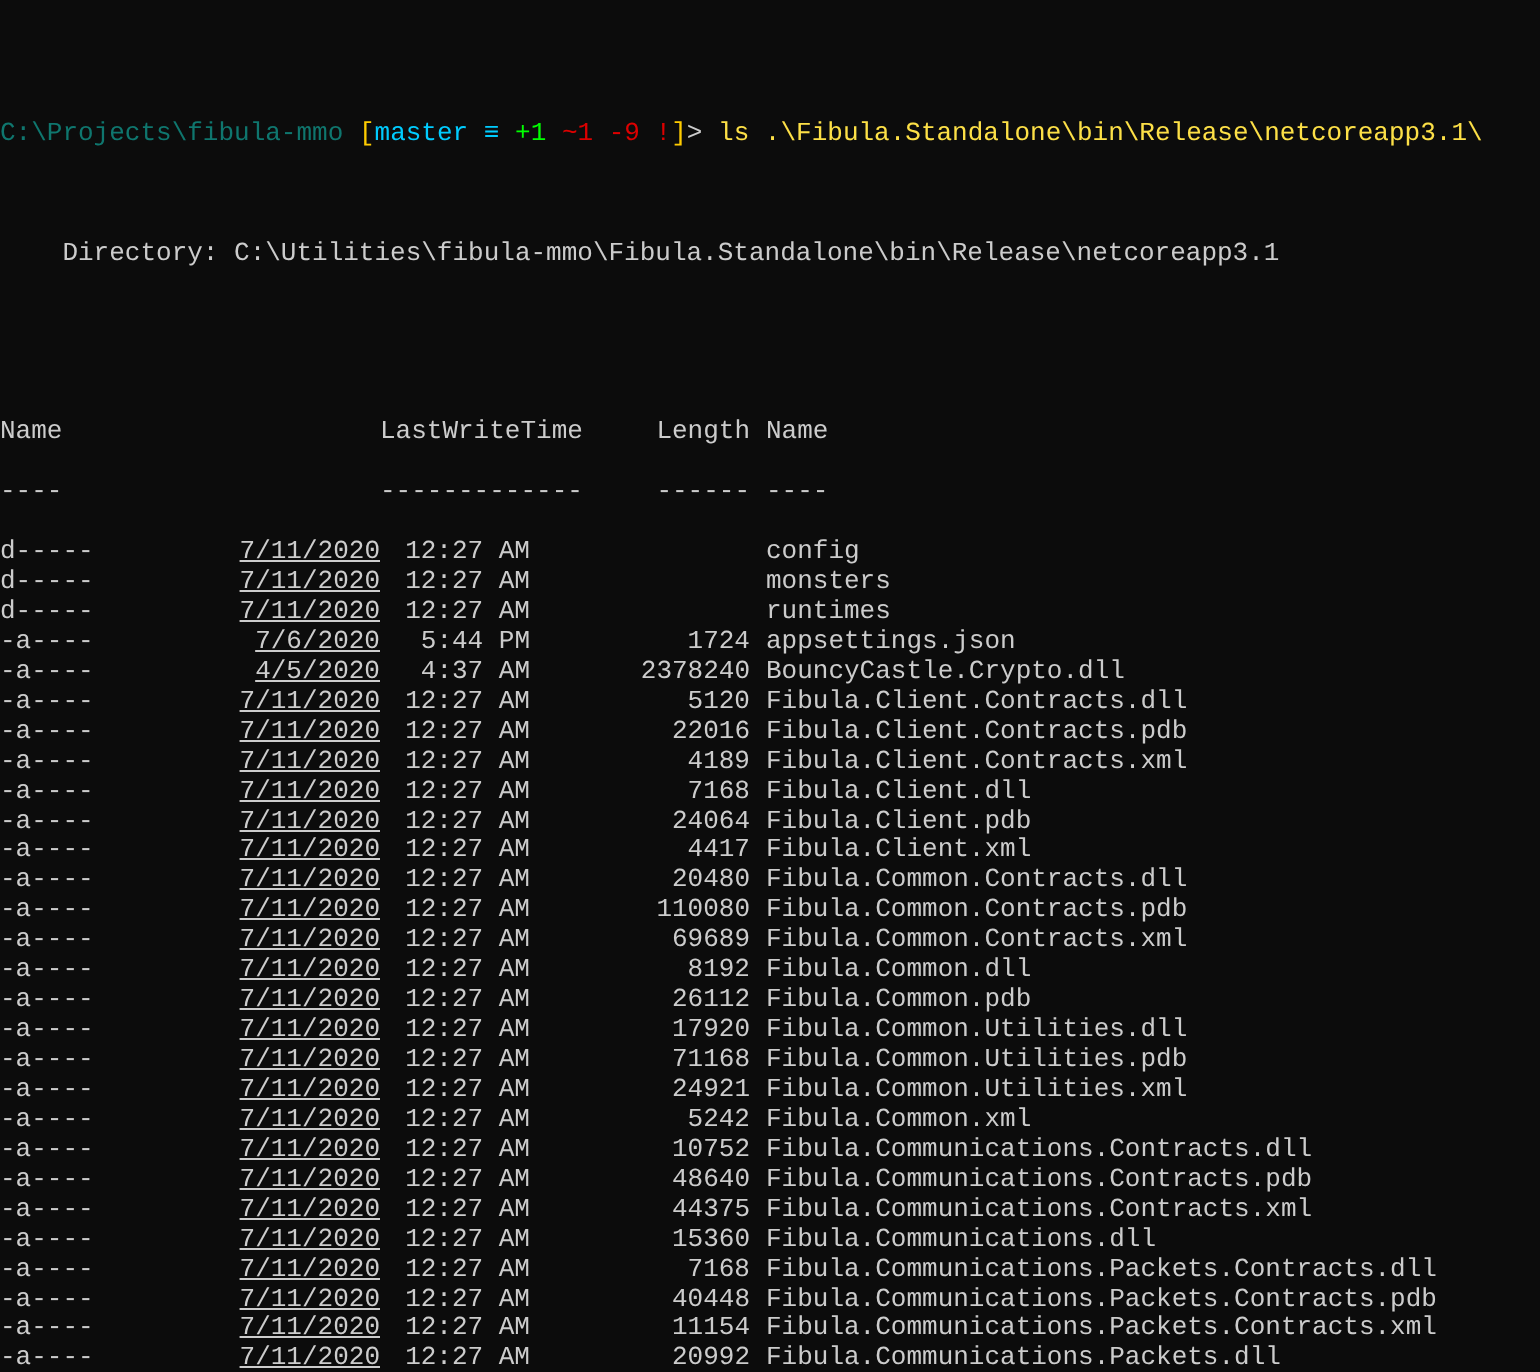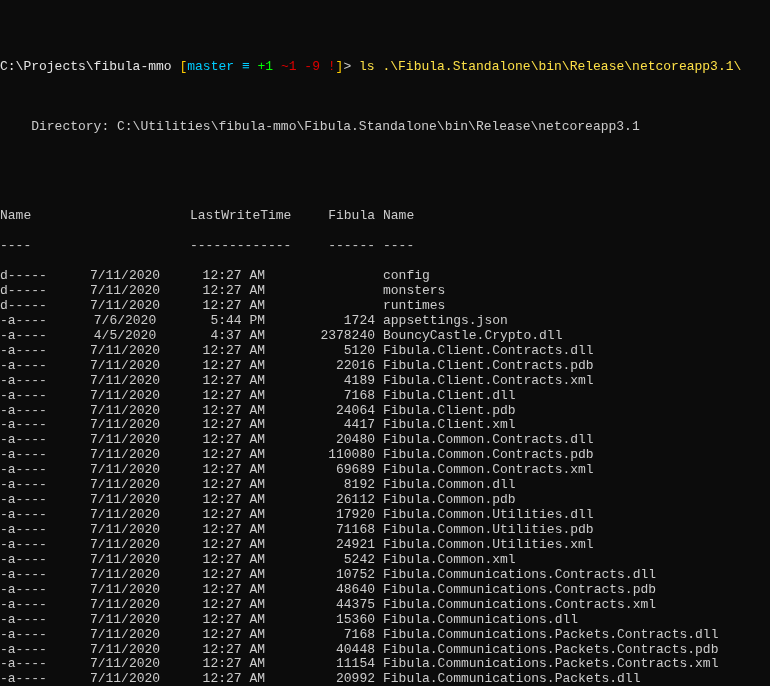--- a/index.html
+++ b/index.html
@@ -15,21 +15,21 @@
       line-height: 1.15;
       width: 770px;
       height: 686px;
       overflow: hidden;
       white-space: pre;
     }
     .prompt-line {
       color: #cccccc;
     }
     .path {
-      color: #e5e5e5;
+      color: #0f766e;
     }
     .branch {
       color: #00ccff;
       margin-top: 32px;
     }
     .eq-sign {
       color: #00ccff;
     }
     .git-plus {
       color: #00ff00;
@@ -49,33 +49,33 @@
     .cmd {
       color: #fde047;
     }
     .blank {
       height: 15px;
     }
     .header-row, .file-row, .dir-row {
       color: #cccccc;
     }
     .col-mode { display: inline-block; width: 60px; }
-    .col-date { display: inline-block; width: 130px; text-align: center; }
+    .col-date { display: inline-block; width: 130px; text-align: right; text-decoration: underline; }
     .col-time { display: inline-block; width: 75px; text-align: right; }
     .col-len  { display: inline-block; width: 110px; text-align: right; }
     .col-name { display: inline-block; padding-left: 8px; }
   </style>
 </head>
 <body>
 
 
 
 <div class="prompt-line"><span class="path">C:\Projects\fibula-mmo</span> <span class="bracket">[</span><span class="branch">master</span> <span class="eq-sign">≡</span> <span class="git-plus">+1</span> <span class="git-tilde">~1</span> <span class="git-minus">-9</span> <span class="git-bang">!</span><span class="bracket">]</span><span>&gt;</span> <span class="cmd">ls .\Fibula.Standalone\bin\Release\netcoreapp3.1\</span></div>
 <div class="blank"></div>
 <div>    Directory: C:\Utilities\fibula-mmo\Fibula.Standalone\bin\Release\netcoreapp3.1</div>
 <div class="blank"></div>
 <div class="blank"></div>
-<div class="header-row"><span class="col-mode">Name</span><span class="col-date"></span><span class="col-time">LastWriteTime</span><span class="col-len">Fibula</span><span class="col-name">Name</span></div>
+<div class="header-row"><span class="col-mode">Name</span><span class="col-date"></span><span class="col-time">LastWriteTime</span><span class="col-len">Length</span><span class="col-name">Name</span></div>
 <div class="header-row"><span class="col-mode">----</span><span class="col-date"></span><span class="col-time">-------------</span><span class="col-len">------</span><span class="col-name">----</span></div>
 <div id="rows-container"><div class="file-row"><span class="col-mode">d-----</span><span class="col-date">7/11/2020</span><span class="col-time">12:27 AM</span><span class="col-len"></span><span class="col-name">config</span></div><div class="file-row"><span class="col-mode">d-----</span><span class="col-date">7/11/2020</span><span class="col-time">12:27 AM</span><span class="col-len"></span><span class="col-name">monsters</span></div><div class="file-row"><span class="col-mode">d-----</span><span class="col-date">7/11/2020</span><span class="col-time">12:27 AM</span><span class="col-len"></span><span class="col-name">runtimes</span></div><div class="file-row"><span class="col-mode">-a----</span><span class="col-date">7/6/2020</span><span class="col-time">5:44 PM</span><span class="col-len">1724</span><span class="col-name">appsettings.json</span></div><div class="file-row"><span class="col-mode">-a----</span><span class="col-date">4/5/2020</span><span class="col-time">4:37 AM</span><span class="col-len">2378240</span><span class="col-name">BouncyCastle.Crypto.dll</span></div><div class="file-row"><span class="col-mode">-a----</span><span class="col-date">7/11/2020</span><span class="col-time">12:27 AM</span><span class="col-len">5120</span><span class="col-name">Fibula.Client.Contracts.dll</span></div><div class="file-row"><span class="col-mode">-a----</span><span class="col-date">7/11/2020</span><span class="col-time">12:27 AM</span><span class="col-len">22016</span><span class="col-name">Fibula.Client.Contracts.pdb</span></div><div class="file-row"><span class="col-mode">-a----</span><span class="col-date">7/11/2020</span><span class="col-time">12:27 AM</span><span class="col-len">4189</span><span class="col-name">Fibula.Client.Contracts.xml</span></div><div class="file-row"><span class="col-mode">-a----</span><span class="col-date">7/11/2020</span><span class="col-time">12:27 AM</span><span class="col-len">7168</span><span class="col-name">Fibula.Client.dll</span></div><div class="file-row"><span class="col-mode">-a----</span><span class="col-date">7/11/2020</span><span class="col-time">12:27 AM</span><span class="col-len">24064</span><span class="col-name">Fibula.Client.pdb</span></div><div class="file-row"><span class="col-mode">-a----</span><span class="col-date">7/11/2020</span><span class="col-time">12:27 AM</span><span class="col-len">4417</span><span class="col-name">Fibula.Client.xml</span></div><div class="file-row"><span class="col-mode">-a----</span><span class="col-date">7/11/2020</span><span class="col-time">12:27 AM</span><span class="col-len">20480</span><span class="col-name">Fibula.Common.Contracts.dll</span></div><div class="file-row"><span class="col-mode">-a----</span><span class="col-date">7/11/2020</span><span class="col-time">12:27 AM</span><span class="col-len">110080</span><span class="col-name">Fibula.Common.Contracts.pdb</span></div><div class="file-row"><span class="col-mode">-a----</span><span class="col-date">7/11/2020</span><span class="col-time">12:27 AM</span><span class="col-len">69689</span><span class="col-name">Fibula.Common.Contracts.xml</span></div><div class="file-row"><span class="col-mode">-a----</span><span class="col-date">7/11/2020</span><span class="col-time">12:27 AM</span><span class="col-len">8192</span><span class="col-name">Fibula.Common.dll</span></div><div class="file-row"><span class="col-mode">-a----</span><span class="col-date">7/11/2020</span><span class="col-time">12:27 AM</span><span class="col-len">26112</span><span class="col-name">Fibula.Common.pdb</span></div><div class="file-row"><span class="col-mode">-a----</span><span class="col-date">7/11/2020</span><span class="col-time">12:27 AM</span><span class="col-len">17920</span><span class="col-name">Fibula.Common.Utilities.dll</span></div><div class="file-row"><span class="col-mode">-a----</span><span class="col-date">7/11/2020</span><span class="col-time">12:27 AM</span><span class="col-len">71168</span><span class="col-name">Fibula.Common.Utilities.pdb</span></div><div class="file-row"><span class="col-mode">-a----</span><span class="col-date">7/11/2020</span><span class="col-time">12:27 AM</span><span class="col-len">24921</span><span class="col-name">Fibula.Common.Utilities.xml</span></div><div class="file-row"><span class="col-mode">-a----</span><span class="col-date">7/11/2020</span><span class="col-time">12:27 AM</span><span class="col-len">5242</span><span class="col-name">Fibula.Common.xml</span></div><div class="file-row"><span class="col-mode">-a----</span><span class="col-date">7/11/2020</span><span class="col-time">12:27 AM</span><span class="col-len">10752</span><span class="col-name">Fibula.Communications.Contracts.dll</span></div><div class="file-row"><span class="col-mode">-a----</span><span class="col-date">7/11/2020</span><span class="col-time">12:27 AM</span><span class="col-len">48640</span><span class="col-name">Fibula.Communications.Contracts.pdb</span></div><div class="file-row"><span class="col-mode">-a----</span><span class="col-date">7/11/2020</span><span class="col-time">12:27 AM</span><span class="col-len">44375</span><span class="col-name">Fibula.Communications.Contracts.xml</span></div><div class="file-row"><span class="col-mode">-a----</span><span class="col-date">7/11/2020</span><span class="col-time">12:27 AM</span><span class="col-len">15360</span><span class="col-name">Fibula.Communications.dll</span></div><div class="file-row"><span class="col-mode">-a----</span><span class="col-date">7/11/2020</span><span class="col-time">12:27 AM</span><span class="col-len">7168</span><span class="col-name">Fibula.Communications.Packets.Contracts.dll</span></div><div class="file-row"><span class="col-mode">-a----</span><span class="col-date">7/11/2020</span><span class="col-time">12:27 AM</span><span class="col-len">40448</span><span class="col-name">Fibula.Communications.Packets.Contracts.pdb</span></div><div class="file-row"><span class="col-mode">-a----</span><span class="col-date">7/11/2020</span><span class="col-time">12:27 AM</span><span class="col-len">11154</span><span class="col-name">Fibula.Communications.Packets.Contracts.xml</span></div><div class="file-row"><span class="col-mode">-a----</span><span class="col-date">7/11/2020</span><span class="col-time">12:27 AM</span><span class="col-len">20992</span><span class="col-name">Fibula.Communications.Packets.dll</span></div></div>
 
 
 
 
 </body></html>

